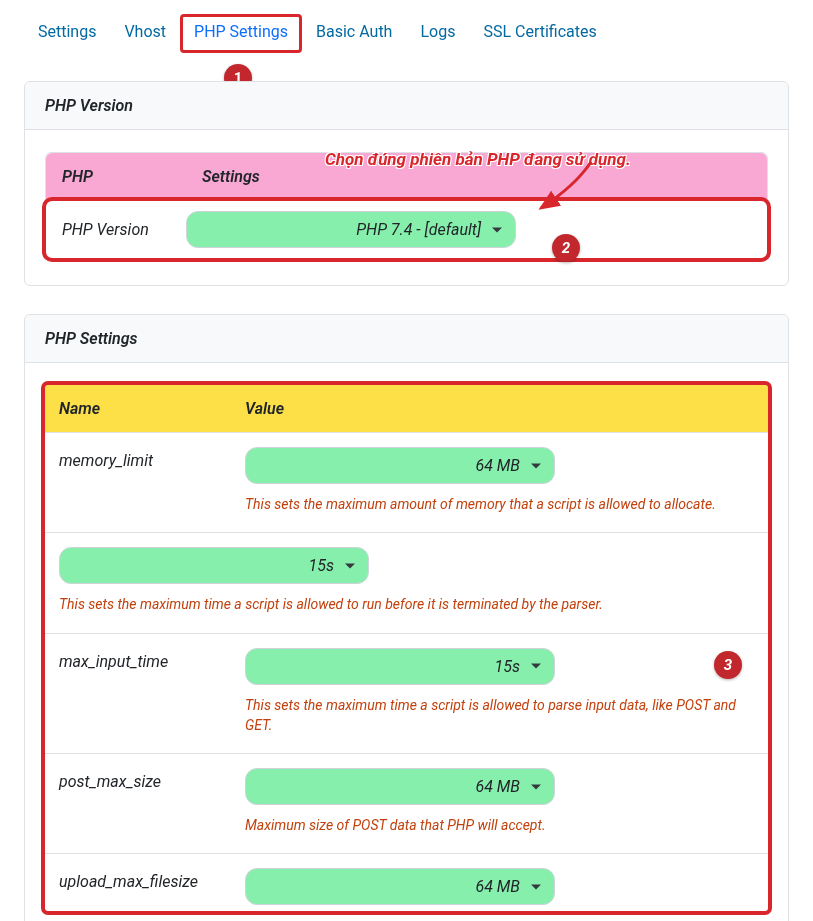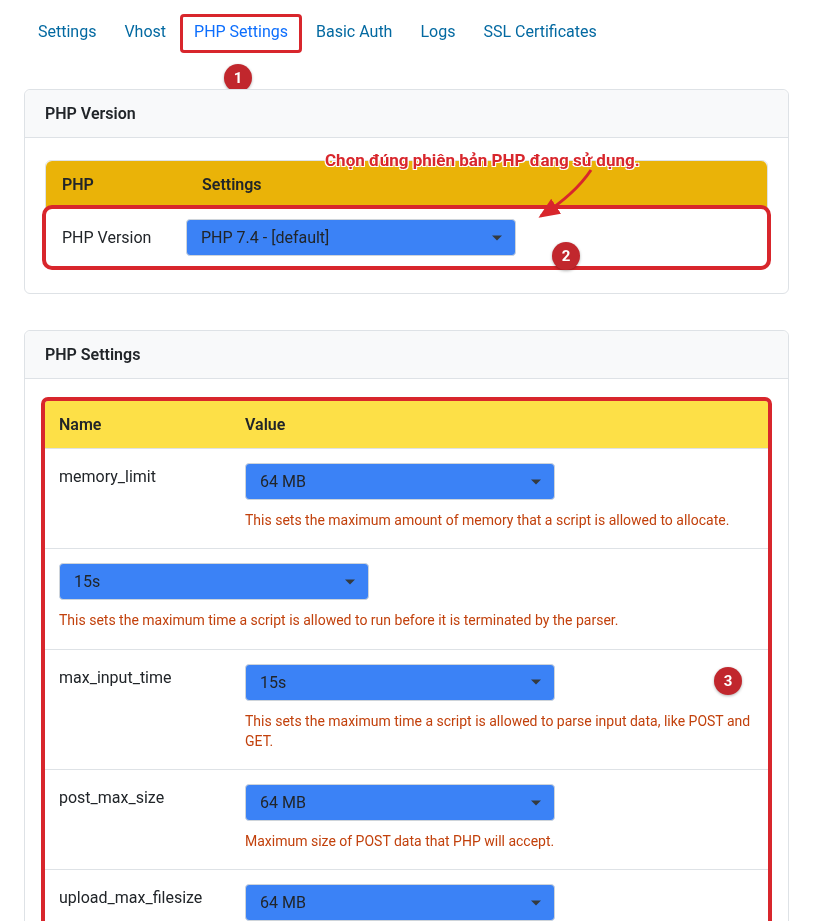--- a/index.html
+++ b/index.html
@@ -27,68 +27,70 @@
   }
   .tab.active.highlight {
     outline: 3px solid #d8262c;
     outline-offset: -3px;
     border-radius: 4px;
   }
   .content { padding: 0 24px; }
   .panel {
     border: 1px solid #dee2e6;
     border-radius: 6px;
-    margin-top: 36px;
+    margin-top: 28px;
     margin-bottom: 28px;
     overflow: visible;
     position: relative;
+    font-style: italic;
   }
   .panel-header {
     background: #f8f9fa;
     padding: 14px 20px;
     font-weight: 600;
     font-size: 16px;
     border-bottom: 1px solid #dee2e6;
     border-radius: 6px 6px 0 0;
   }
   .panel-body {
     padding: 22px 20px 26px 20px;
   }
   .inner-table {
     border: 1px solid #dee2e6;
     border-radius: 6px;
   }
   .inner-head {
     display: flex;
-    background: #eab308;
+    background: #f9a8d4;
     border-bottom: 1px solid #dee2e6;
     border-radius: 6px 6px 0 0;
   }
   .col-a { width: 140px; padding: 14px 16px; font-weight: 600; }
   .col-b { flex: 1; padding: 14px 16px; font-weight: 600; }
   .inner-row {
     display: flex;
     align-items: center;
     padding: 10px 6px;
   }
   .row-label { width: 134px; padding: 0 10px; font-size: 16px; }
   .row-val { flex: 1; padding: 0 8px 0 0; }
   .select {
     width: 100%;
     max-width: 330px;
     border: 1px solid #ced4da;
-    border-radius: 4px;
-    background: #3b82f6;
+    border-radius: 12px;
+    background: #86efac;
     font-size: 16px;
     padding: 8px 34px 8px 14px;
     appearance: none;
     position: relative;
     display: inline-block;
     color: #212529;
     cursor: pointer;
+    text-align: right;
   }
   .select-wrap { position: relative; display: inline-block; width: 100%; max-width: 330px; }
   .select-wrap::after {
     content: "";
     position: absolute;
     right: 14px;
     top: 50%;
     width: 0; height: 0;
     border-left: 5px solid transparent;
     border-right: 5px solid transparent;
@@ -178,21 +180,21 @@
   <div class="tab">SSL Certificates</div>
 </div>
 
 <div class="badge" style="left:224px; top:64px;">1</div>
 
 <div class="content">
 
   <div class="panel">
     <div class="panel-header">PHP Version</div>
 
-    <div class="annotation" style="left:300px; top:60px;">Chọn đúng phiên bản PHP đang sử dụng.</div>
+    <div class="annotation" style="left:300px; top:67px;">Chọn đúng phiên bản PHP đang sử dụng.</div>
     <svg class="arrow" style="left:500px; top:76px;" width="72" height="58">
       <defs>
         <marker id="ah" markerWidth="10" markerHeight="10" refX="6" refY="3" orient="auto">
           <path d="M0,0 L7,3 L0,6 Z" fill="#d8262c"></path>
         </marker>
       </defs>
       <path d="M66,4 Q50,28 16,50" stroke="#d8262c" stroke-width="3" fill="none" marker-end="url(#ah)"></path>
     </svg>
 
     <div class="panel-body">

